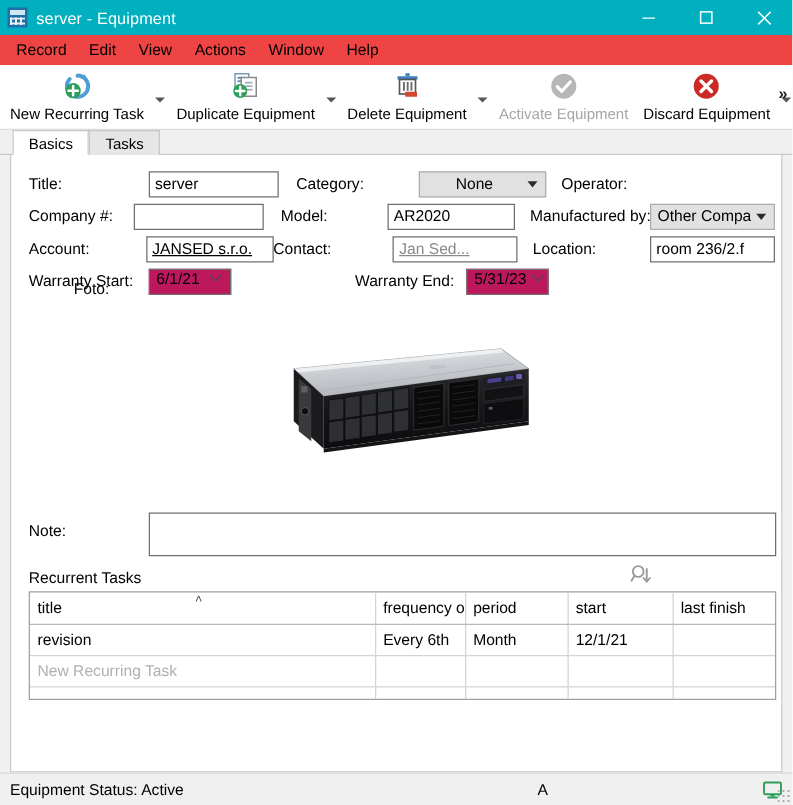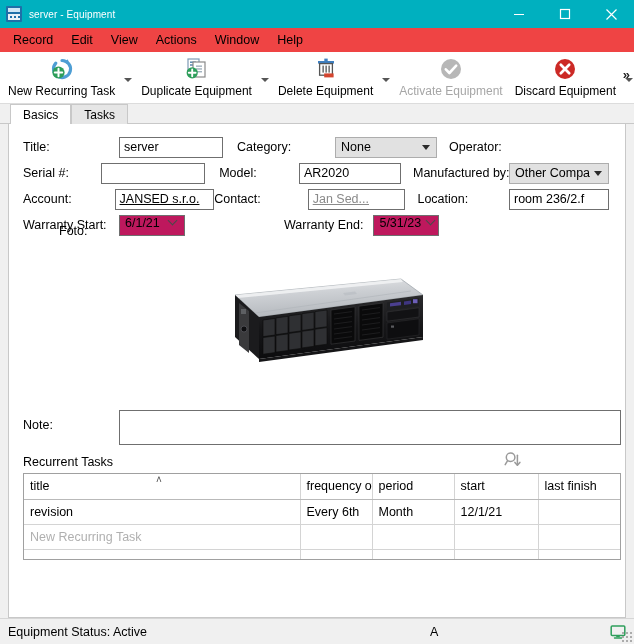--- a/index.html
+++ b/index.html
@@ -49,21 +49,21 @@
     position: absolute;
     left: 2px; top: 8px; right: 2px; bottom: 2px;
     background:
       linear-gradient(to right, #ffffff 0 2px, transparent 2px 4px) repeat-x,
       linear-gradient(to bottom, #ffffff 0 2px, transparent 2px 4px) repeat-y;
     background-size: 4px 100%, 100% 4px;
     opacity: .9;
   }
   .title-text {
     color: #ffffff;
-    font-size: 10px;
+    font-size: 13px;
     letter-spacing: .1px;
     white-space: nowrap;
   }
   .win-controls {
     position: absolute;
     right: 0; top: 0;
     height: 28px;
     display: flex;
   }
   .win-btn {
@@ -184,21 +184,21 @@
   .content {
     flex: 1 1 auto;
     background: #ffffff;
     border: 1px solid #c8c8c8;
     border-top: none;
     margin: 0 8px 0 8px;
     position: relative;
     overflow: hidden;
   }
 
-  .form-area { position: relative; padding: 10px 16px 0 0; }
+  .form-area { position: relative; padding: 10px 5px 0 0; }
 
   .frow {
     display: flex;
     align-items: center;
     height: 26px;
     padding-left: 14px;
   }
   .lbl { font-size: 12.5px; color:#000; white-space: nowrap; }
 
   .lbl-title    { width: 96px; }
@@ -225,21 +225,21 @@
     height: 21px;
     border: 1px solid #adadad;
     background: #e1e1e1;
     font-size: 12.5px;
     display: flex;
     align-items: center;
     padding: 0 3px 0 5px;
     color: #000;
     position: relative;
   }
-  .combo .cval { flex: 1 1 auto; white-space: nowrap; overflow: hidden; }
+  .combo .cval { flex: 1 1 auto; white-space: nowrap; overflow: hidden; text-align: center; }
   .combo .arrow {
     width: 0; height: 0;
     border-left: 4px solid transparent;
     border-right: 4px solid transparent;
     border-top: 5px solid #2b2b2b;
     margin-left: 4px; margin-right: 3px;
   }
 
   .datebox {
     height: 21px;
@@ -504,21 +504,21 @@
         <input class="txt" style="width: 104px;" value="server">
         <span class="lbl" style="width:98px; margin-left:14px;">Category:</span>
         <div class="combo" style="width:102px;">
           <span class="cval">None</span>
           <span class="arrow"></span>
         </div>
         <span class="lbl" style="width:96px; margin-left:12px;">Operator:</span>
       </div>
 
       <div class="frow">
-        <span class="lbl lbl-title">Serial #:</span>
+        <span class="lbl lbl-title">Company #:</span>
         <input class="txt" style="width: 104px;" value="">
         <span class="lbl" style="width:98px; margin-left:14px;">Model:</span>
         <input class="txt" style="width: 102px;" value="AR2020">
         <span class="lbl" style="width:96px; margin-left:12px;">Manufactured by:</span>
         <div class="combo" style="width:100px;">
           <span class="cval">Other Company</span>
           <span class="arrow"></span>
         </div>
       </div>
 

